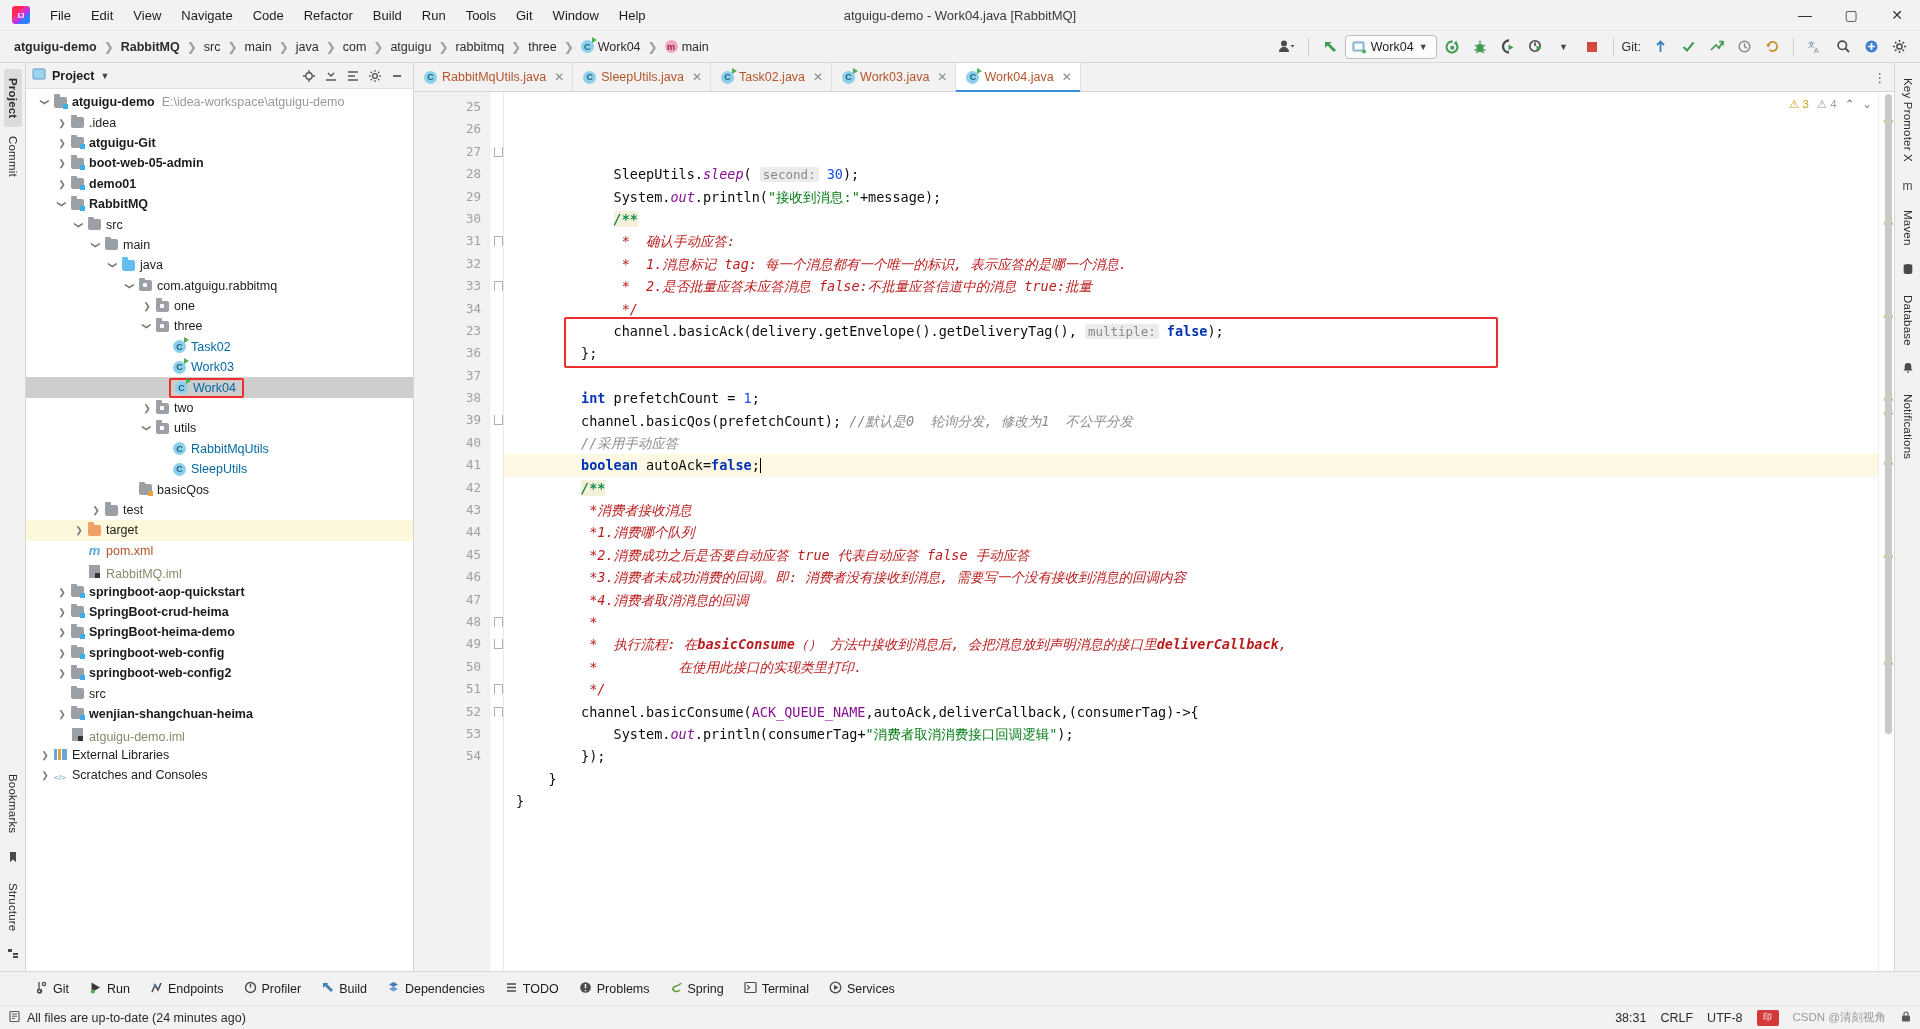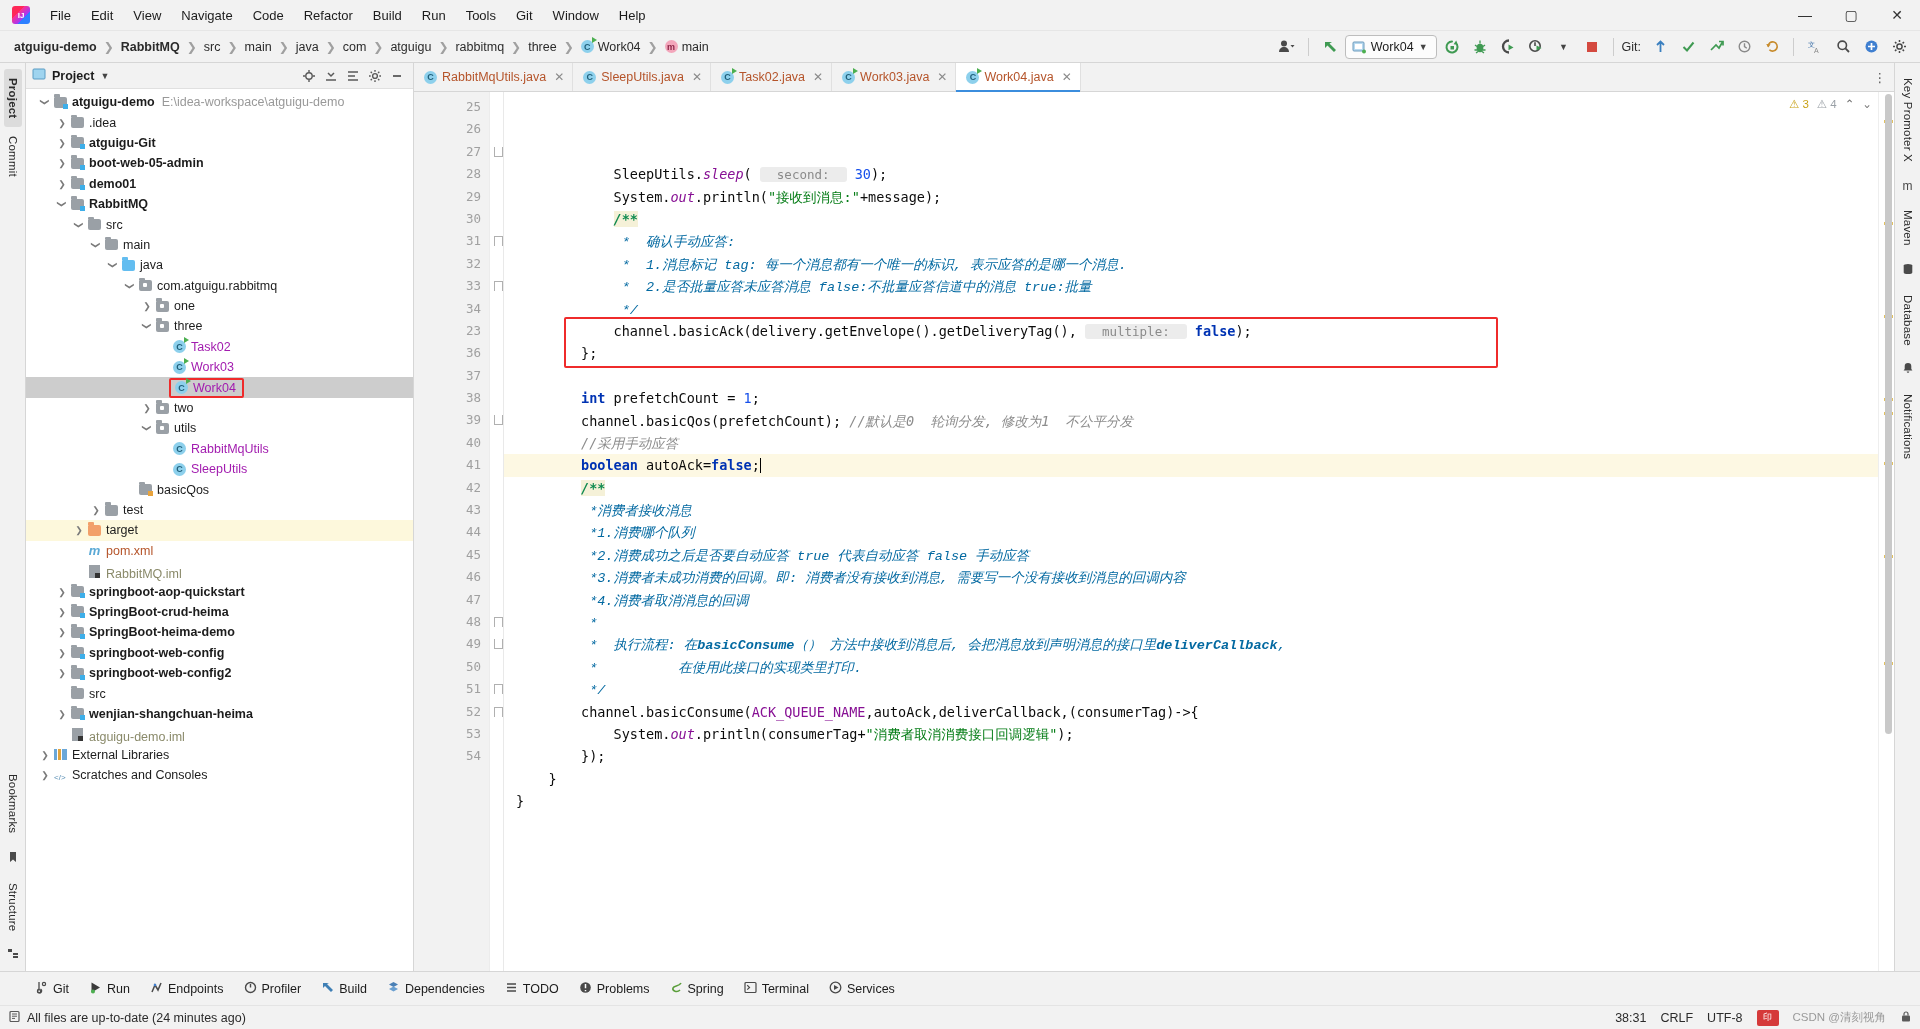--- a/index.html
+++ b/index.html
@@ -53,21 +53,21 @@
   .pha{ width:20px; height:20px; display:flex; align-items:center; justify-content:center; color:#5a5a5a; font-size:13px;}
   .tree{ flex:1; overflow:hidden; padding-top:3px; font-size:12.5px; }
   .row{ height:20.4px; display:flex; align-items:center; white-space:nowrap; padding-left:4px; }
   .row.sel{ background:#cdcdcd; }
   .row.hl{ background:#fdf8dc; }
   .arrow{ width:14px; text-align:center; color:#7a7a7a; font-size:9px; flex:0 0 14px; }
   .arrow.none{ visibility:hidden; }
   .ic{ width:17px; flex:0 0 17px; display:inline-flex; align-items:center; justify-content:center; margin-right:3px; }
   .lbl{ color:#1c1c1c; }
   .lbl.b{ font-weight:bold; }
-  .lbl.cls{ color:#a21caf; }
+  .lbl.cls{ color:#0369a1; }
   .lbl.xml{ color:#b5542a; }
   .lbl.iml{ color:#8a8a6a;margin-top:6px; }
   .lbl.path{ color:#999; font-weight:normal; margin-left:7px; }
   .redbox-tree{ border:2.5px solid #ef2b2b; border-radius:2px; padding:0 6px 0 2px; display:flex;
     align-items:center; height:20px; margin-left:-2px; }
 
   
   .fld{ width:13px; height:11px; background:#9aa0a6; border-radius:1px 2px 2px 2px; position:relative; }
   .fld:before{ content:""; position:absolute; top:-2.5px; left:0; width:6px; height:2.5px;
     background:#9aa0a6; border-radius:1px 1px 0 0; }
@@ -109,25 +109,25 @@
   .foldmark.dn{ border:1px solid #b0b0b0; border-top:none; }
   .stripe{ width:14px; flex:0 0 14px; background:#fff; border-right:1px solid #e9e9e9; padding-top:4px;}
   .code{ flex:1; padding-top:4px; font-family:"DejaVu Sans Mono", monospace; font-size:13.5px;
     line-height:22.4px; white-space:pre; overflow:hidden; position:relative; color:#0b0b0b; }
   .ln{ height:22.4px; padding-left:12px; position:relative; }
   .ln.cur{ background:#fdf8e3; }
   .kw{ color:#0033b3; font-weight:bold; }
   .num{ color:#1750eb; }
   .str{ color:#067d17; }
   .cmt{ color:#8c8c8c; font-style:italic; }
-  .doc{ color:#0369a1; font-style:italic;font-family:Liberation Mono, monospace; }
+  .doc{ color:#b91c1c; font-style:italic; }
   .docb{ color:#0e8a4f; font-style:italic; font-weight:bold; }
   .docbg{ background:#f5f1d8; }
   .stat{ color:#871094; font-style:italic; }
-  .hint{ background:#ececec; color:#8a8a8a; border-radius:3px; padding:0 17px; font-size:12.5px; font-style:normal;}
+  .hint{ background:#ececec; color:#8a8a8a; border-radius:3px; padding:0 3px; font-size:12.5px; font-style:normal;}
   .cnst{ color:#871094; }
   .caret{ display:inline-block; width:1.5px; height:15px; background:#000; vertical-align:-3px; }
   .redbox-code{ position:absolute; border:2.5px solid #ef2b2b; border-radius:2px; pointer-events:none; }
 
   
   .rstripe{ width:16px; flex:0 0 16px; background:#fff; position:relative; border-left:1px solid #eee;}
   .mk{ position:absolute; right:1px; width:9px; height:2.5px; background:#e0c060; }
   .scrollthumb{ position:absolute; right:2px; width:7px; border-radius:4px; background:#c9c9c9; }
   .inspect{ position:absolute; top:5px; right:22px; display:flex; align-items:center; gap:8px;
     font-size:11.5px; color:#555; background:#fff; z-index:5;}
@@ -158,20 +158,21 @@
   <div class="menu-item">View</div>
   <div class="menu-item">Navigate</div>
   <div class="menu-item">Code</div>
   <div class="menu-item">Refactor</div>
   <div class="menu-item">Build</div>
   <div class="menu-item">Run</div>
   <div class="menu-item">Tools</div>
   <div class="menu-item">Git</div>
   <div class="menu-item">Window</div>
   <div class="menu-item">Help</div>
+  <div class="win-title">atguigu-demo - Work04.java [RabbitMQ]</div>
   <div class="win-ctrl">
     <div class="win-btn">—</div>
     <div class="win-btn">▢</div>
     <div class="win-btn close">✕</div>
   </div>
 </div>
 
 <div class="navbar">
   <div class="crumb bold">
       <span>atguigu-demo</span>

